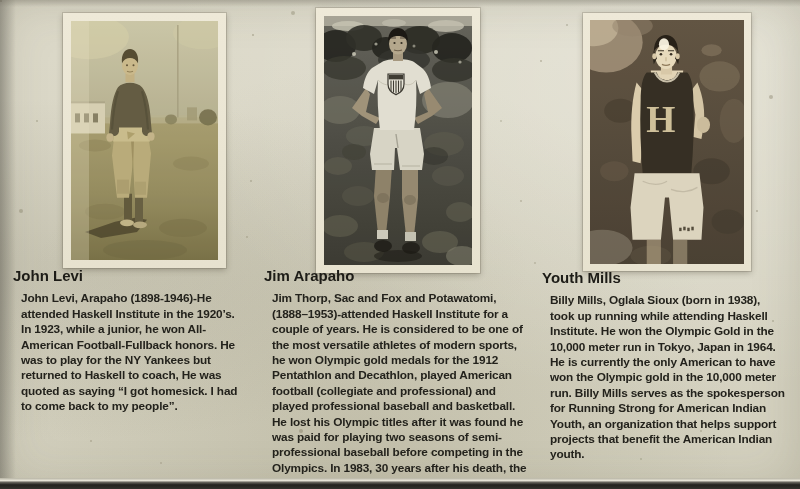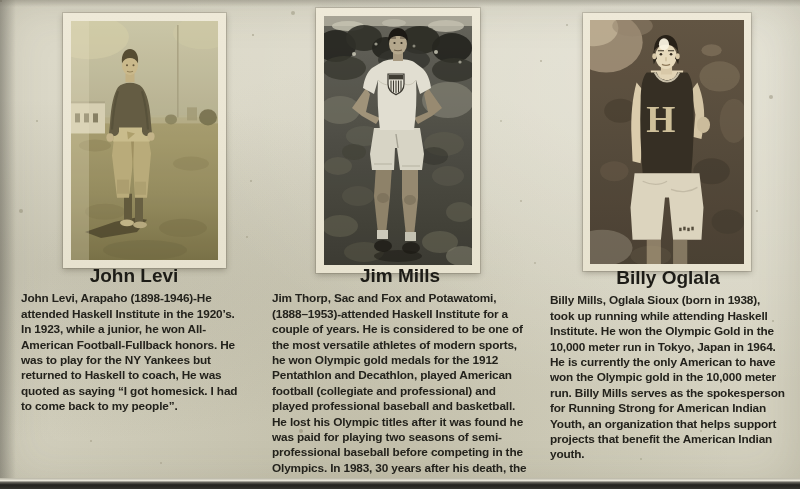--- a/index.html
+++ b/index.html
@@ -39,21 +39,21 @@
   }
   .photo{
     position:absolute;margin:0;box-sizing:border-box;
     background:linear-gradient(180deg,#eee9d8,#e7e2cf);
     padding:8px;
     box-shadow: 0 2px 6px rgba(58,53,38,.32), 0 0 0 1px rgba(125,120,100,.28);
   }
   .photo svg{display:block;width:100%;height:100%;}
   .col{position:absolute;color:#23221c;font-weight:600;
     font-size:11.8px;line-height:15.4px;letter-spacing:-0.15px;}
-  .col h2{margin:0 0 3px 0;text-align:center;font-size:19px;
+  .col h2{margin:0 0 3px 0;font-size:15px;
     letter-spacing:0;font-weight:bold;color:#1d1c17;}
   .col p{margin:8px;}
 </style>
 </head>
 <body>
 
 <div class="panel">
   <div class="speckles"></div>
   <div class="edge-left"></div>
   <div class="edge-top"></div>
@@ -248,23 +248,23 @@
       <rect width="152" height="242" fill="#d7c49a" opacity="0.07"></rect>
     </svg>
   </figure>
 
   <section class="col" style="left:13px;top:268px;width:242px">
     <h2>John Levi</h2>
     <p>John Levi, Arapaho (1898-1946)-He attended Haskell Institute in the 1920’s. In 1923, while a junior, he won All-American Football-Fullback honors. He was to play for the NY Yankees but returned to Haskell to coach, He was quoted as saying “I got homesick. I had to come back to my people”.</p>
   </section>
 
   <section class="col" style="left:264px;top:268px;width:272px">
-    <h2>Jim Mills</h2>
+    <h2>Jim Arapaho</h2>
     <p>Jim Thorp, Sac and Fox and Potawatomi, (1888–1953)-attended Haskell Institute for a couple of years. He is considered to be one of the most versatile athletes of modern sports, he won Olympic gold medals for the 1912 Pentathlon and Decathlon, played American football (collegiate and professional) and played professional baseball and basketball. He lost his Olympic titles after it was found he was paid for playing two seasons of semi-professional baseball before competing in the Olympics. In 1983, 30 years after his death, the Olympic Committee (IOC) restored his Olympic medals.</p>
   </section>
 
   <section class="col" style="left:542px;top:270px;width:252px">
-    <h2>Billy Oglala</h2>
+    <h2>Youth Mills</h2>
     <p>Billy Mills, Oglala Sioux (born in 1938), took up running while attending Haskell Institute. He won the Olympic Gold in the 10,000 meter run in Tokyo, Japan in 1964. He is currently the only American to have won the Olympic gold in the 10,000 meter run. Billy Mills serves as the spokesperson for Running Strong for American Indian Youth, an organization that helps support projects that benefit the American Indian youth.</p>
   </section>
 
   <div class="bottom-strip"></div>
 </div>
 
 </body></html>

